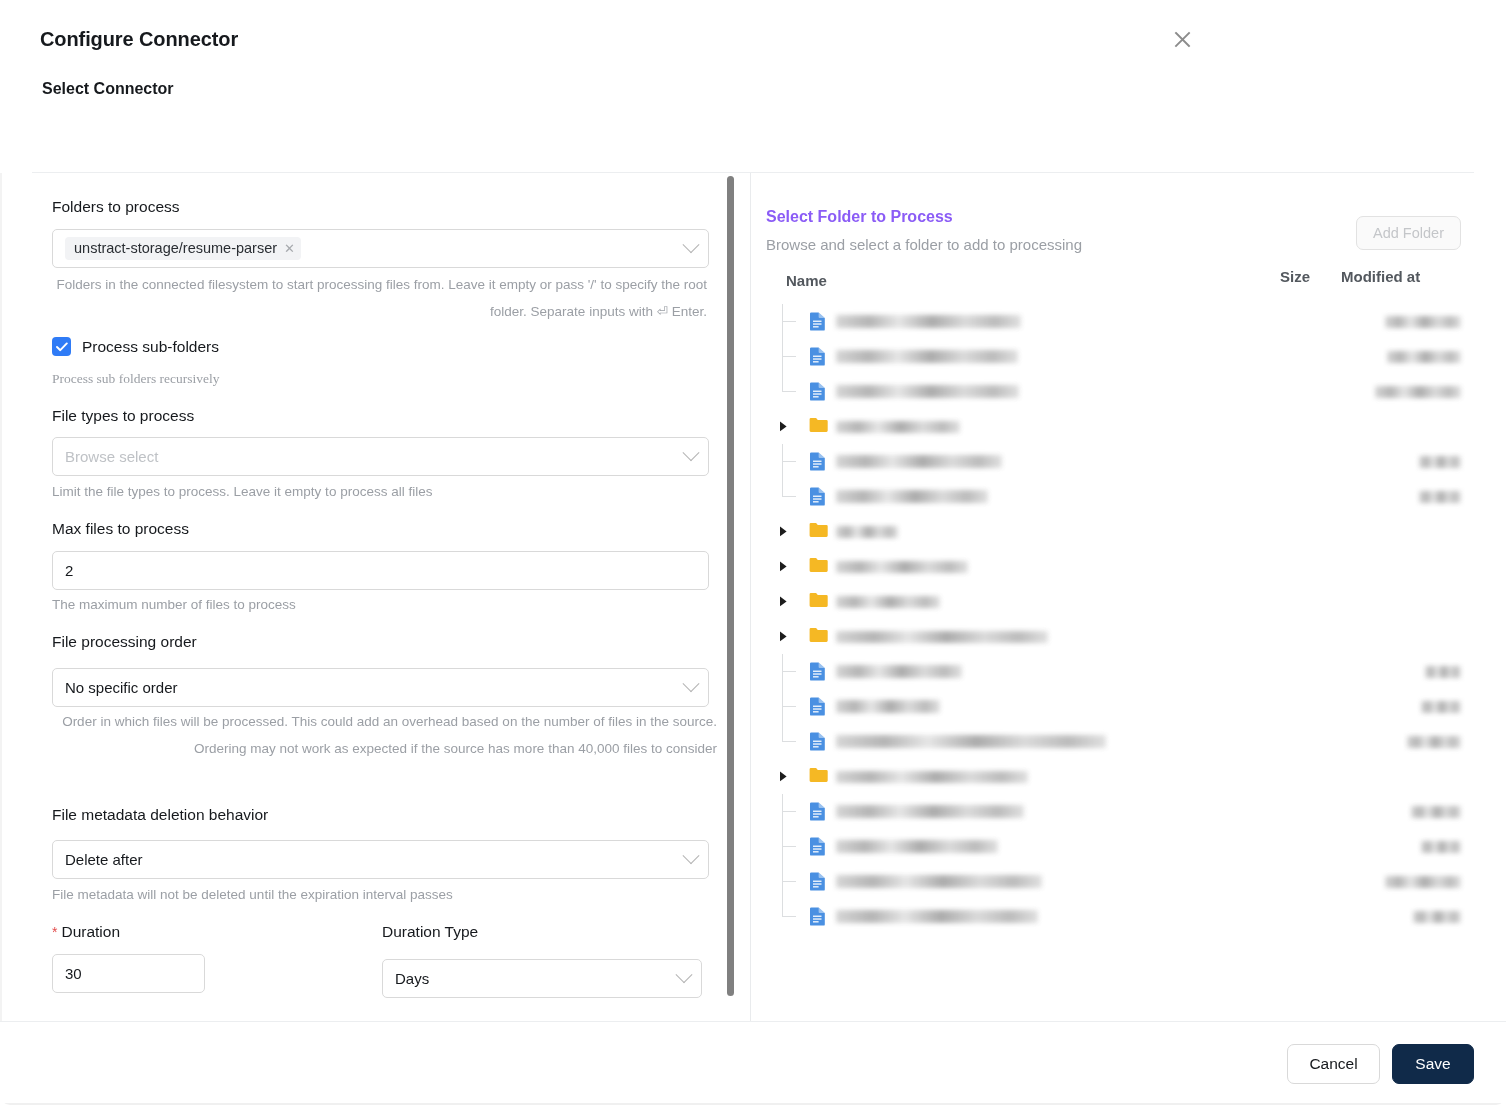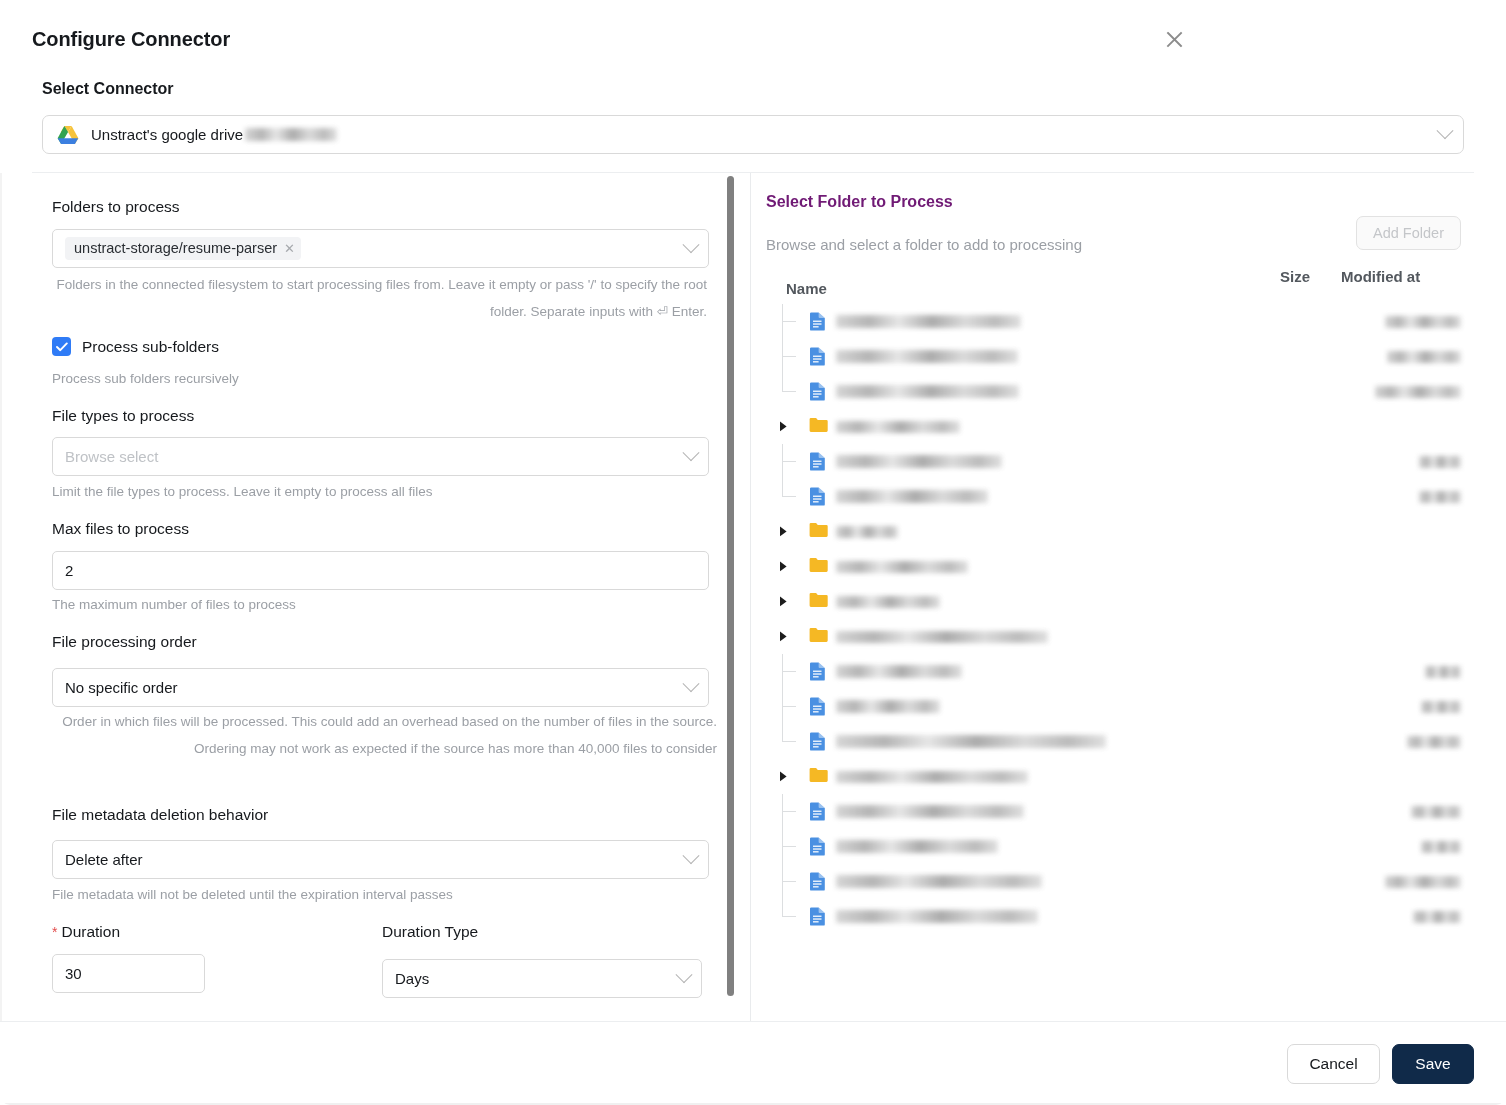--- a/index.html
+++ b/index.html
@@ -12,21 +12,21 @@
   }
   .modal {
     position: relative;
     width: 1506px; height: 1105px;
     background: #ffffff;
     border-radius: 10px;
     overflow: hidden;
   }
   
   .modal-header {
-    position: absolute; left: 0; top: 0; width: 1215px; height: 72px;
+    position: absolute; left: 8px; top: 0; width: 1215px; height: 72px;
   }
   .modal-title {
     position: absolute; left: 32px; top: 28px;
     font-size: 20px; font-weight: bold; color: #16191d;
     letter-spacing: -0.1px;
   }
   .close-btn {
     position: absolute; right: 24px; top: 22px;
     width: 34px; height: 34px;
     display: flex; align-items: center; justify-content: center;
@@ -117,42 +117,42 @@
     position: absolute; left: 0px; top: 173px; width: 2px;
     height: 848px; background: #f3f3f3;
   }
 
   
   .right-pane {
     position: absolute; left: 751px; top: 173px;
     width: 723px; height: 848px;
   }
   .rp-title {
-    position: absolute; left: 15px; top: 20px;
-    font-size: 16px; font-weight: bold; color: #701a75;
+    position: absolute; left: 15px; top: 35px;
+    font-size: 16px; font-weight: bold; color: #8b5cf6;
   }
   .rp-sub {
     position: absolute; left: 15px; top: 63px;
     font-size: 15px; color: #9b9fa5;
   }
   .add-folder-btn {
     position: absolute; right: 13px; top: 43px;
     width: 105px; height: 34px; border-radius: 7px;
     border: 1px solid #e2e2e2; background: #fafafa;
     color: #c4c6c9; font-size: 14.5px;
     display: flex; align-items: center; justify-content: center;
     cursor: not-allowed;
   }
   .tbl-head {
     position: absolute; left: 0; top: 95px; width: 723px; height: 30px;
   }
   .th {
     position: absolute; font-size: 15px; font-weight: bold; color: #53585e;
   }
-  .th-name { left: 35px; top: 12px; }
+  .th-name { left: 35px; top: 4px; }
   .th-size { left: 529px; top: 0; }
   .th-mod  { left: 590px; top: 0; }
 
   .tree {
     position: absolute; left: 0; top: 131px; width: 723px;
   }
   .trow {
     position: relative; height: 35px; display: flex; align-items: center;
     cursor: pointer;
   }
@@ -206,35 +206,20 @@
   <div class="modal-header">
     <div class="modal-title">Configure Connector</div>
     <button class="close-btn">
       <svg width="19" height="19" viewBox="0 0 19 19" aria-hidden="true">
         <path d="M3 3 L16 16 M16 3 L3 16" stroke="#8c8c8c" stroke-width="1.9" stroke-linecap="square"></path>
       </svg>
     </button>
   </div>
 
   <div class="sel-conn-label">Select Connector</div>
-  <div class="connector-select">
-    <span class="gdrive-icon">
-      <svg width="22" height="20" viewBox="0 0 24 22" aria-hidden="true">
-        <path d="M8.1 1 L15.9 1 L12 7.8 Z" fill="#f6c33c"></path>
-        <path d="M8.1 1 L12 7.8 L4.1 7.8 Z" fill="#f6c33c"></path>
-        <path d="M8.0 1.2 L0.6 14.6 L4.4 21 L12.1 7.6 Z" fill="#32a350"></path>
-        <path d="M15.9 1.2 L23.4 14.6 L19.6 21 L11.9 7.6 Z" fill="#fbbc05" opacity="0"></path>
-        <path d="M16.0 1.2 L23.4 14.6 L19.6 21 L12.0 7.6 Z" fill="#f6c33c"></path>
-        <path d="M0.7 14.7 L23.3 14.7 L19.6 21 L4.4 21 Z" fill="#3b7fe0"></path>
-      </svg>
-    </span>
-    <span class="connector-name">Unstract's google drive</span>
-    <span class="redact" style="width:92px;height:13px;margin-left:2px;"></span>
-    <span class="chev"></span>
-  </div>
 
   <div class="hr-top"></div>
   <div class="edge-left"></div>
 
   <div class="left-pane">
     <div class="left-inner">
 
       <div style="position:absolute;left:20px;top:25px;" class="fld-label">Folders to process</div>
       <div class="input-box sel" style="position:absolute;left:20px;top:56px;width:657px;">
         <span class="tag">
@@ -246,21 +231,21 @@
       <div class="fld-help" style="position:absolute;left:20px;top:98px;width:655px;">Folders in the connected filesystem to start processing files from. Leave it empty or pass '/' to specify the root folder. Separate inputs with ⏎ Enter.</div>
 
       <div class="chk-row" style="position:absolute;left:20px;top:164px;">
         <span class="chk">
           <svg width="12" height="10" viewBox="0 0 12 10" aria-hidden="true">
             <path d="M1 5 L4.3 8.2 L10.8 1.4" stroke="#fff" stroke-width="1.9" fill="none" stroke-linecap="round" stroke-linejoin="round"></path>
           </svg>
         </span>
         <span class="chk-label">Process sub-folders</span>
       </div>
-      <div class="fld-help" style="position:absolute;left:20px;top:192px;">Process sub folders recursively</div>
+      <div class="fld-help" style="position:absolute;left:20px;top:192px;font-family:Liberation Serif, serif;">Process sub folders recursively</div>
 
       <div class="fld-label" style="position:absolute;left:20px;top:234px;">File types to process</div>
       <div class="input-box sel" style="position:absolute;left:20px;top:264px;width:657px;">
         <span class="ph">Browse select</span>
         <span class="chev"></span>
       </div>
       <div class="fld-help" style="position:absolute;left:20px;top:305px;">Limit the file types to process. Leave it empty to process all files</div>
 
       <div class="fld-label" style="position:absolute;left:20px;top:347px;">Max files to process</div>
       <div class="input-box" style="position:absolute;left:20px;top:378px;width:657px;">

